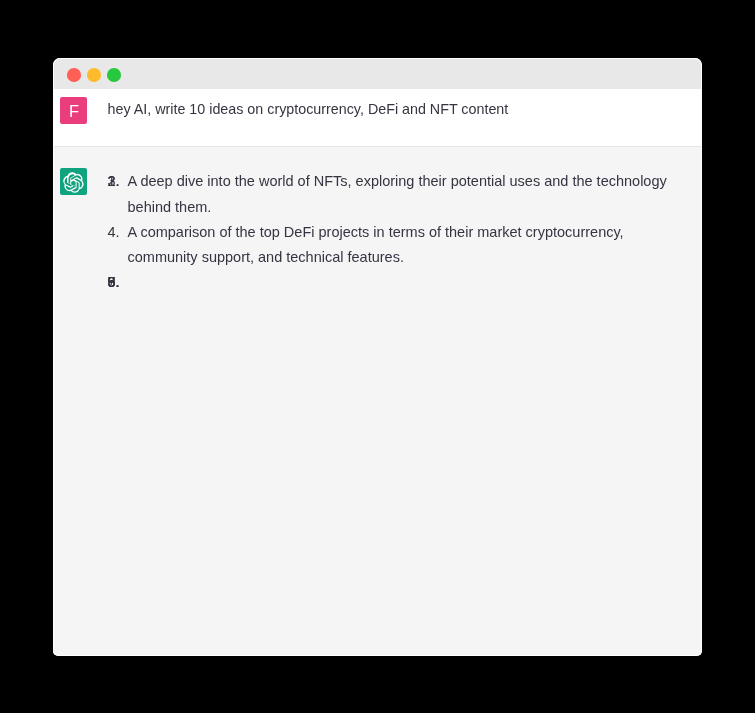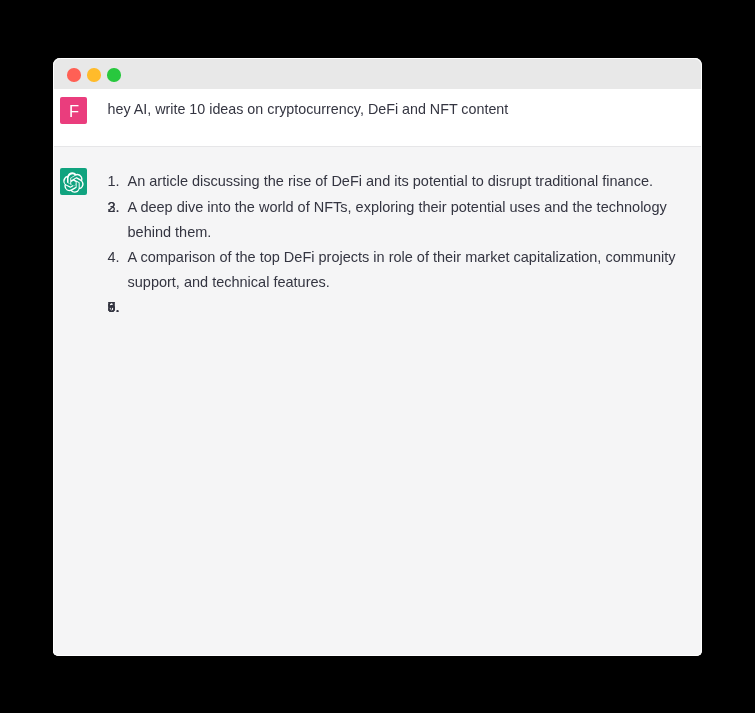--- a/index.html
+++ b/index.html
@@ -166,24 +166,24 @@
   </div>
   <div class="divider"></div>
 
   <div class="msg-assistant">
     <div class="avatar avatar-bot">
       <svg class="oai-logo" width="21" height="21" viewBox="0 0 41 41" fill="none">
         <path fill="#ffffff" d="M37.532 16.87a9.963 9.963 0 0 0-.856-8.184 10.078 10.078 0 0 0-10.855-4.835A9.964 9.964 0 0 0 18.306.5a10.079 10.079 0 0 0-9.614 6.977 9.967 9.967 0 0 0-6.664 4.834 10.08 10.08 0 0 0 1.24 11.817 9.965 9.965 0 0 0 .856 8.185 10.079 10.079 0 0 0 10.855 4.835 9.965 9.965 0 0 0 7.516 3.35 10.078 10.078 0 0 0 9.617-6.981 9.967 9.967 0 0 0 6.663-4.834 10.079 10.079 0 0 0-1.243-11.813ZM22.498 37.886a7.474 7.474 0 0 1-4.799-1.735c.061-.33.145-.6.252-.08l7.97-4.6a1.294 1.294 0 0 0 .655-1.134v-11.23l3.368 1.945a.12.12 0 0 1 .65.092v9.299a7.484 7.484 0 0 1-7.51 7.443ZM6.392 31.006a7.471 7.471 0 0 1-.894-5.023c.06.036.162.099.236.141l7.97 4.6a1.297 1.297 0 0 0 1.308 0l9.724-5.614v3.888a.12.12 0 0 1-.48.103l-8.051 4.648a7.498 7.498 0 0 1-10.215-2.743ZM4.297 13.62A7.469 7.469 0 0 1 8.2 10.333c0 .068-.4.19-.4.274v9.201a1.294 1.294 0 0 0 .654 1.132l9.723 5.614-3.367 1.944a.12.12 0 0 1-.114.01L7 24.998a7.5 7.5 0 0 1-2.743-10.214l.4-.163Zm27.658 6.438-9.724-5.615 3.367-1.943a.121.121 0 0 1 .113-.01l8.045 4.647a7.497 7.497 0 0 1-1.158 13.528v-9.476a1.293 1.293 0 0 0-.643-1.131Zm3.35-5.043c-.059-.037-.162-.099-.236-.141l-7.969-4.6a1.298 1.298 0 0 0-1.308 0l-9.723 5.614v-3.888a.12.12 0 0 1 .048-.103l8.05-4.645a7.497 7.497 0 0 1 11.137 7.763Zm-21.063 8.353-3.368-1.944a.12.12 0 0 1-.065-.092v-9.299a7.497 7.497 0 0 1 12.293-5.756 6.94 6.94 0 0 0-.252.143l-7.97 4.6a1.294 1.294 0 0 0-.654 1.132l-.004 11.215h.02Zm1.83-3.947 4.33-2.501 4.332 2.5v5l-4.331 2.5-4.331-2.5v-5Z"></path>
       </svg>
     </div>
     <ol class="ideas">
-        <li><span class="marker">1.</span><span class="idea-text">An article discussing the rise of DeFi and its potential to disrupt traditional finance.</span></li>
+        <li><span class="marker">1.</span></li>
         <li><span class="marker">2.</span></li>
         <li><span class="marker">3.</span><span class="idea-text">A deep dive into the world of NFTs, exploring their potential uses and the technology behind them.</span></li>
-        <li><span class="marker">4.</span><span class="idea-text">A comparison of the top DeFi projects in role of their market capitalization, community support, and technical features.</span></li>
+        <li><span class="marker">4.</span><span class="idea-text">A comparison of the top DeFi projects in terms of their market cryptocurrency, community support, and technical features.</span></li>
         <li><span class="marker">5.</span></li>
         <li><span class="marker">6.</span></li>
         <li><span class="marker">7.</span></li>
         <li><span class="marker">8.</span></li>
         <li><span class="marker">9.</span></li>
       </ol>
   </div>
 </div>
 <div class="window-border"></div>
 

